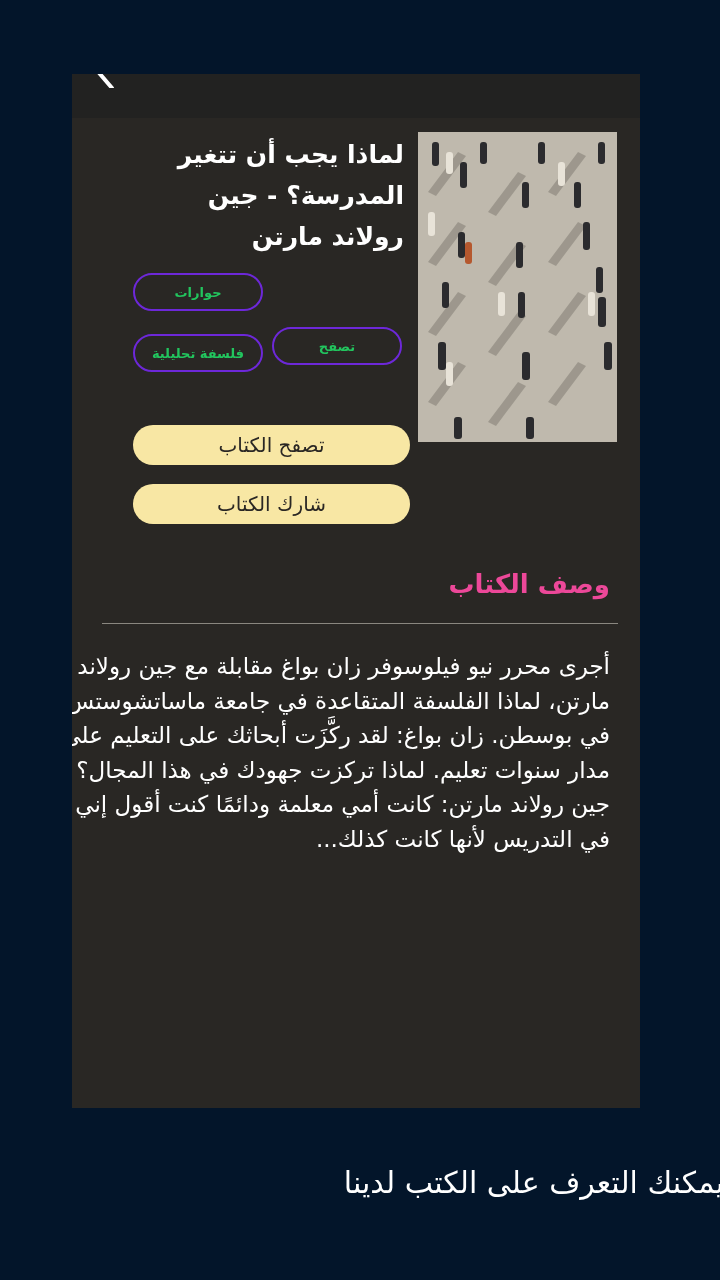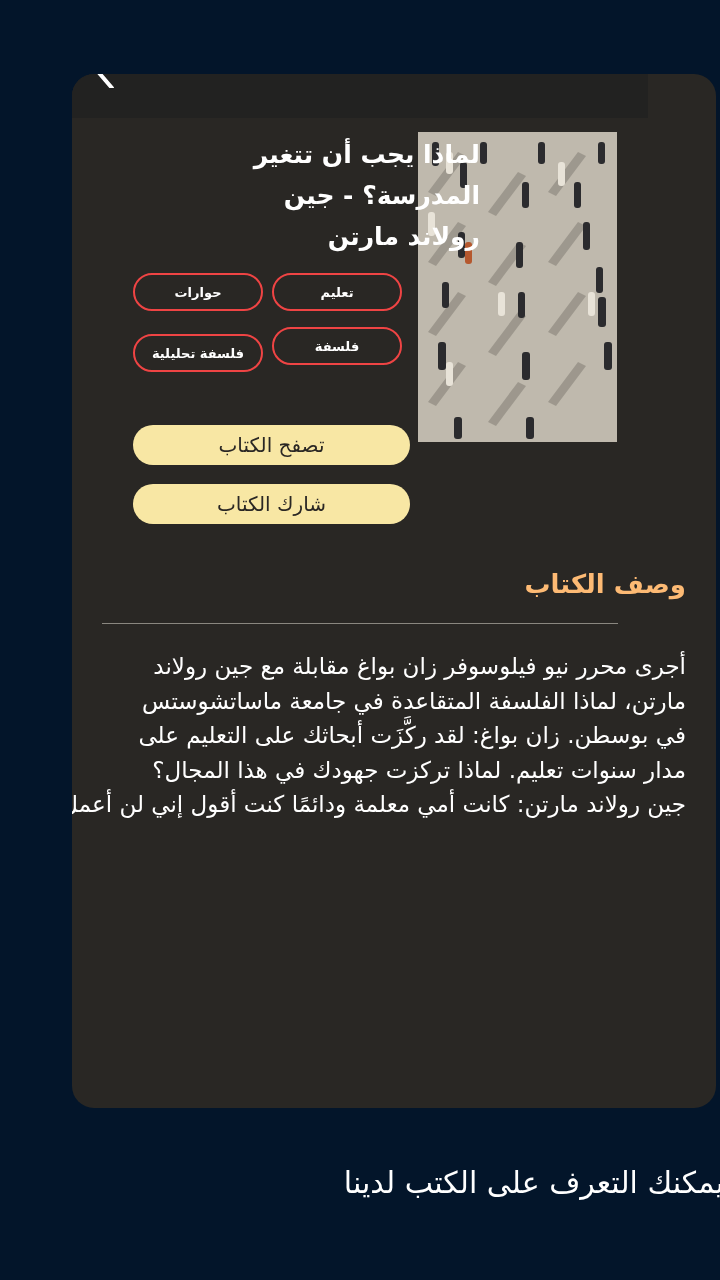--- a/index.html
+++ b/index.html
@@ -5,24 +5,23 @@
   * { box-sizing: border-box; margin: 0; padding: 0; }
   html, body { width: 720px; height: 1280px; overflow: hidden; }
   body {
     background: #03152a;
     font-family: "DejaVu Sans", sans-serif;
     position: relative;
   }
   .frame {
     position: absolute;
     left: 72px; top: 74px;
-    width: 644px; height: 1034px;
+    width: 568px; height: 1034px;
     background: #292724;
     overflow: hidden;
-    border-radius: 22px;
   }
   .topbar {
     position: absolute; left: 0; top: 0;
     width: 576px; height: 44px;
     background: #222221;
   }
   .back-icon {
     position: absolute; left: 22px; top: -14px;
     width: 24px; height: 28px;
     cursor: pointer;
@@ -41,23 +40,23 @@
     direction: rtl; text-align: right;
     color: #ffffff;
     font-family: "DejaVu Sans", sans-serif;
     font-weight: bold;
     font-size: 25px;
     line-height: 41px;
   }
   .tag {
     position: absolute;
     width: 130px; height: 38px;
-    border: 2px solid #ef4444;
+    border: 2px solid #6d28d9;
     border-radius: 19px;
-    color: #ffffff;
+    color: #22c55e;
     font-weight: bold;
     font-size: 13px;
     display: flex; align-items: center; justify-content: center;
     direction: rtl;
     cursor: pointer;
   }
   .btn {
     position: absolute;
     left: 61px;
     width: 277px; height: 40px;
@@ -65,21 +64,21 @@
     background: #f8e7a4;
     color: #2a2724;
     font-size: 20px;
     display: flex; align-items: center; justify-content: center;
     direction: rtl;
     cursor: pointer;
   }
   .section-title {
     position: absolute;
     right: 30px; top: 495px;
-    color: #fdba74;
+    color: #ec4899;
     font-weight: bold;
     font-size: 26px;
     direction: rtl;
   }
   .divider {
     position: absolute;
     left: 30px; top: 549px;
     width: 516px; height: 1px;
     background: #8a8780;
   }
@@ -166,34 +165,34 @@
         <rect x="80" y="160" width="7" height="24" rx="3"></rect>
         <rect x="140" y="30" width="7" height="24" rx="3"></rect>
         <rect x="170" y="160" width="7" height="24" rx="3"></rect>
       </g>
       <rect x="47" y="110" width="7" height="22" rx="3" fill="#b5582e"></rect>
     </svg>
   </div>
 
   <div class="title">لماذا يجب أن تتغير المدرسة؟ - جين رولاند مارتن</div>
 
-  <div class="tag" style="left:200px; top:199px;">تعليم</div>
   <div class="tag" style="left:61px; top:199px;">حوارات</div>
-  <div class="tag" style="left:200px; top:253px;">فلسفة</div>
+  <div class="tag" style="left:200px; top:253px;">تصفح</div>
   <div class="tag" style="left:61px; top:260px;">فلسفة تحليلية</div>
 
   <div class="btn" style="top:410px;">شارك الكتاب</div>
   <div class="btn" style="top:351px;">تصفح الكتاب</div>
 
   <div class="section-title">وصف الكتاب</div>
   <div class="divider"></div>
 
   <div class="desc">
     <span>أجرى محرر نيو فيلوسوفر زان بواغ مقابلة مع جين رولاند</span>
     <span>مارتن، لماذا الفلسفة المتقاعدة في جامعة ماساتشوستس</span>
     <span>في بوسطن. زان بواغ: لقد ركَّزَت أبحاثك على التعليم على</span>
     <span>مدار سنوات تعليم. لماذا تركزت جهودك في هذا المجال؟</span>
     <span>جين رولاند مارتن: كانت أمي معلمة ودائمًا كنت أقول إني لن أعمل</span>
+    <span>في التدريس لأنها كانت كذلك...</span>
   </div>
 
 </div>
 
 <div class="caption">يمكنك التعرف على الكتب لدينا</div>
 
 </body></html>

